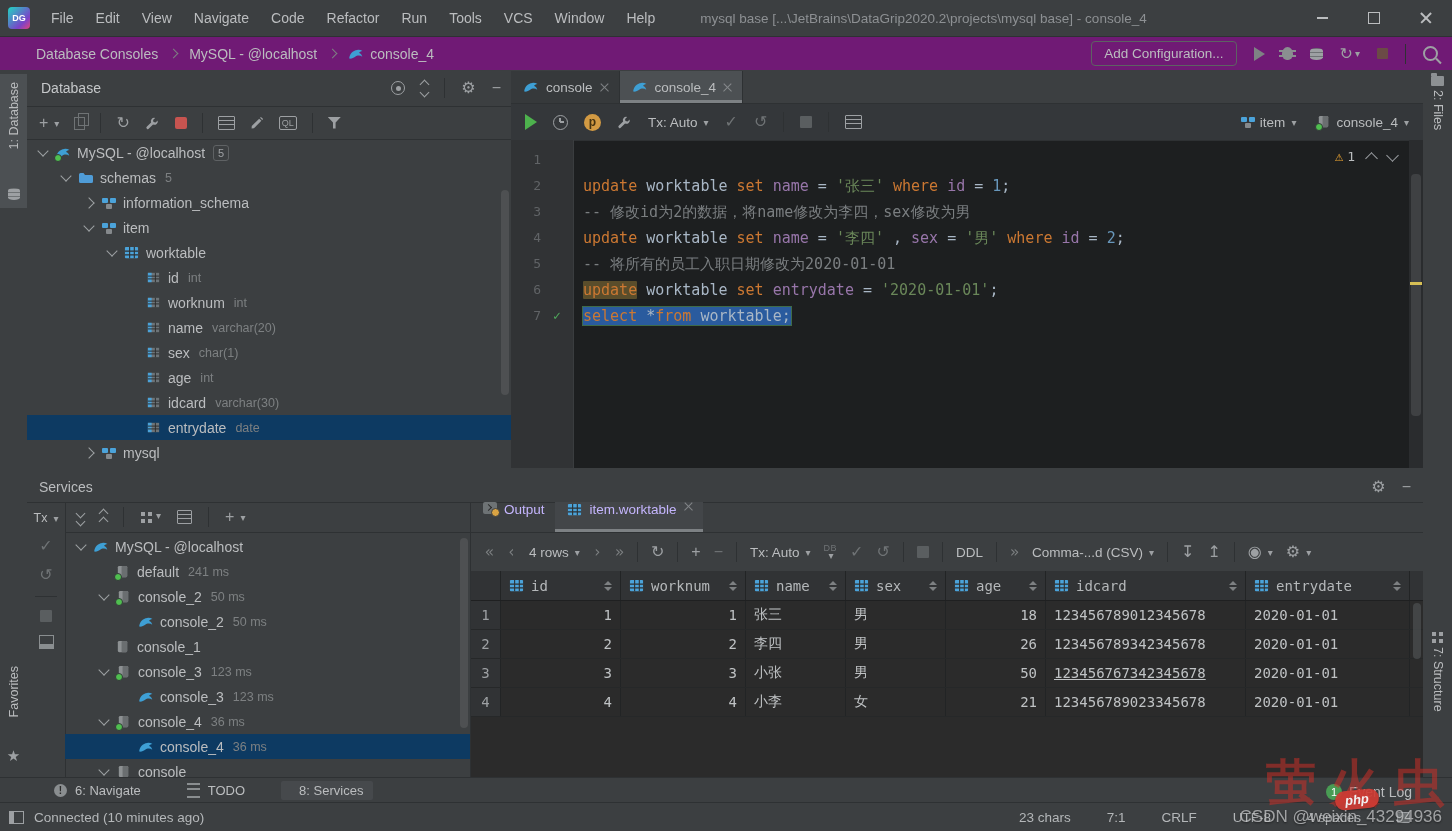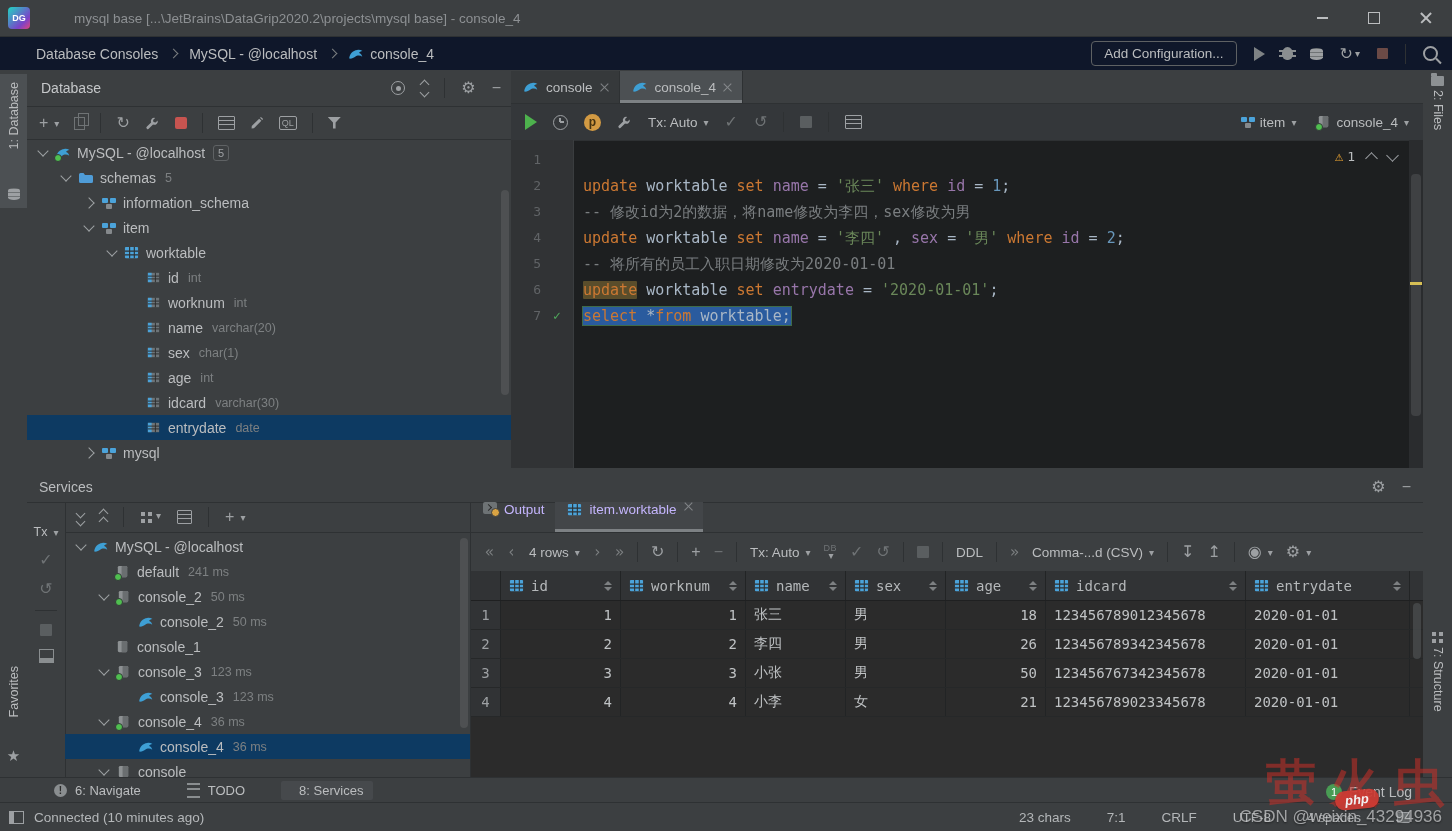--- a/index.html
+++ b/index.html
@@ -13,21 +13,21 @@
   .menu-item{padding:0 11px;line-height:36px;color:#bbbdbf;cursor:default;}
   .win-title{color:#8d9093;font-size:13.5px;margin-left:34px;white-space:nowrap;}
   .win-controls{margin-left:auto;display:flex;align-items:center;height:36px;}
   .winbtn{width:52px;height:36px;display:flex;align-items:center;justify-content:center;}
   .ic-min{width:11px;height:1.5px;background:#bbbdbf;}
   .ic-max{width:10px;height:10px;border:1.5px solid #bbbdbf;}
   .ic-x{position:relative;width:12px;height:12px;}
   .ic-x::before,.ic-x::after{content:'';position:absolute;left:-1px;top:5px;width:14px;height:1.6px;background:#bbbdbf;}
   .ic-x::before{transform:rotate(45deg);} .ic-x::after{transform:rotate(-45deg);}
   
-  .toolbar2{position:absolute;left:0;top:37px;right:0;height:33px;background:#0f172a;border-bottom:1px solid #2e3133;display:flex;align-items:center;}
+  .toolbar2{position:absolute;left:0;top:37px;right:0;height:33px;background:#701a75;border-bottom:1px solid #2e3133;display:flex;align-items:center;}
   .crumbs{display:flex;align-items:center;margin-left:36px;}
   .crumb{display:flex;align-items:center;gap:6px;color:#bbbdbf;}
   .crumb-sep{width:6px;height:6px;border-right:1.5px solid #7d8082;border-top:1.5px solid #7d8082;transform:rotate(45deg);margin:0 12px;}
   .tb2-right{margin-left:auto;display:flex;align-items:center;gap:17px;margin-right:14px;}
   .addcfg{border:1px solid #5e6163;border-radius:4px;padding:4px 12px;color:#bbbdbf;background:transparent;font-size:13.5px;}
   .ic-play{width:0;height:0;border-left:11px solid #7e8284;border-top:7px solid transparent;border-bottom:7px solid transparent;}
   .bug{width:11px;height:13px;border-radius:50% 50% 45% 45%;background:#8a8e90;position:relative;}
   .bug::before{content:'';position:absolute;left:-3px;top:3px;width:17px;height:1.5px;background:#8a8e90;}
   .bug::after{content:'';position:absolute;left:-3px;top:8px;width:17px;height:1.5px;background:#8a8e90;}
   .cyl{width:13px;height:12px;border-radius:7px/3px;background:repeating-linear-gradient(0deg,#9da0a3 0 3px,#6f7375 3px 4px);}
@@ -115,21 +115,21 @@
   .wchev{width:8px;height:8px;border-right:1.8px solid #9da0a3;border-bottom:1.8px solid #9da0a3;}
   .wchev.up{transform:rotate(-135deg);margin-top:4px;} .wchev.down{transform:rotate(45deg);margin-top:-2px;}
   .escroll{position:absolute;right:0;top:0;bottom:0;width:14px;background:#2a2c2e;}
   .escroll .thumb{position:absolute;left:2px;right:2px;top:34px;height:242px;background:#585b5d;opacity:.45;border-radius:4px;}
   .escroll .mark{position:absolute;left:1px;right:1px;top:142px;height:3px;background:#d6bf55;}
   
   .splitter{position:absolute;left:27px;right:29px;top:468px;height:4px;background:#3c3f41;border-bottom:1px solid #2e3133;}
   
   .services{position:absolute;left:27px;top:472px;right:29px;height:306px;background:#3c3f41;}
   .sv-head{height:30px;border-bottom:1px solid #2e3133;display:flex;align-items:center;padding:0 12px;}
-  .sv-rail{position:absolute;left:0;top:30px;bottom:0;width:38px;border-right:1px solid #2e3133;display:flex;flex-direction:column;align-items:center;gap:13px;padding-top:23px;}
+  .sv-rail{position:absolute;left:0;top:30px;bottom:0;width:38px;border-right:1px solid #2e3133;display:flex;flex-direction:column;align-items:center;gap:13px;padding-top:9px;}
   .railsep{width:22px;height:1px;background:#2e3133;}
   .spliti{width:13px;height:12px;border:1.5px solid #8a8e90;position:relative;}
   .spliti::after{content:'';position:absolute;left:0;bottom:0;width:100%;height:4px;background:#8a8e90;}
   .sv-ttoolbar{position:absolute;left:38px;top:30px;width:405px;height:30px;display:flex;align-items:center;gap:16px;padding:0 12px;border-bottom:1px solid #2e3133;}
   .sv-tree{position:absolute;left:38px;top:62px;width:405px;bottom:0;overflow:hidden;}
   .sv-vline{position:absolute;left:443px;top:30px;bottom:0;width:1px;background:#2e3133;}
   
   .out{position:absolute;left:444px;top:30px;right:0;bottom:0;}
   .out-tabs{height:30px;display:flex;align-items:flex-end;border-bottom:1px solid #2e3133;}
   .otab{display:flex;align-items:flex-start;gap:7px;height:30px;padding:0 10px 0 12px;color:#c4b5fd;font-size:13.5px;}
@@ -172,20 +172,33 @@
   .redwm{position:absolute;right:-6px;bottom:14px;color:rgba(200,48,40,.55);font-size:50px;font-weight:bold;letter-spacing:14px;font-family:"DejaVu Serif",serif;white-space:nowrap;}
   .csdnwm{position:absolute;right:10px;bottom:4px;color:rgba(222,224,226,.65);font-size:17px;white-space:nowrap;text-shadow:0 1px 2px rgba(0,0,0,.5);}
 </style>
 </head>
 <body>
 
 <div id="app">
 
   <div class="titlebar">
     <div class="dg-logo">DG</div>
+    <nav class="menus" id="menubar">
+        <span class="menu-item">File</span>
+        <span class="menu-item">Edit</span>
+        <span class="menu-item">View</span>
+        <span class="menu-item">Navigate</span>
+        <span class="menu-item">Code</span>
+        <span class="menu-item">Refactor</span>
+        <span class="menu-item">Run</span>
+        <span class="menu-item">Tools</span>
+        <span class="menu-item">VCS</span>
+        <span class="menu-item">Window</span>
+        <span class="menu-item">Help</span>
+      </nav>
     <div class="win-title">mysql base [...\JetBrains\DataGrip2020.2\projects\mysql base] - console_4</div>
     <div class="win-controls">
       <div class="winbtn">
           <span class="ic-min"></span>
         </div>
       <div class="winbtn">
           <span class="ic-max"></span>
         </div>
       <div class="winbtn">
           <span class="ic-x"></span>
@@ -882,21 +895,21 @@
               <div class="gcell" style="width: 200px; flex: 0 0 auto;">123456789342345678</div>
               <div class="gcell" style="width: 164px; flex: 0 0 auto;">2020-01-01</div>
             </div>
             <div class="grow">
               <div class="gcell rownum">3</div>
               <div class="gcell num" style="width: 120px; flex: 0 0 auto;">3</div>
               <div class="gcell num" style="width: 125px; flex: 0 0 auto;">3</div>
               <div class="gcell" style="width: 100px; flex: 0 0 auto;">小张</div>
               <div class="gcell" style="width: 100px; flex: 0 0 auto;">男</div>
               <div class="gcell num" style="width: 100px; flex: 0 0 auto;">50</div>
-              <div class="gcell" style="width: 200px; flex: 0 0 auto;">123456767342345678</div>
+              <div class="gcell" style="width: 200px; flex: 0 0 auto; text-decoration: underline;">123456767342345678</div>
               <div class="gcell" style="width: 164px; flex: 0 0 auto;">2020-01-01</div>
             </div>
             <div class="grow">
               <div class="gcell rownum">4</div>
               <div class="gcell num" style="width: 120px; flex: 0 0 auto;">4</div>
               <div class="gcell num" style="width: 125px; flex: 0 0 auto;">4</div>
               <div class="gcell" style="width: 100px; flex: 0 0 auto;">小李</div>
               <div class="gcell" style="width: 100px; flex: 0 0 auto;">女</div>
               <div class="gcell num" style="width: 100px; flex: 0 0 auto;">21</div>
               <div class="gcell" style="width: 200px; flex: 0 0 auto;">123456789023345678</div>

